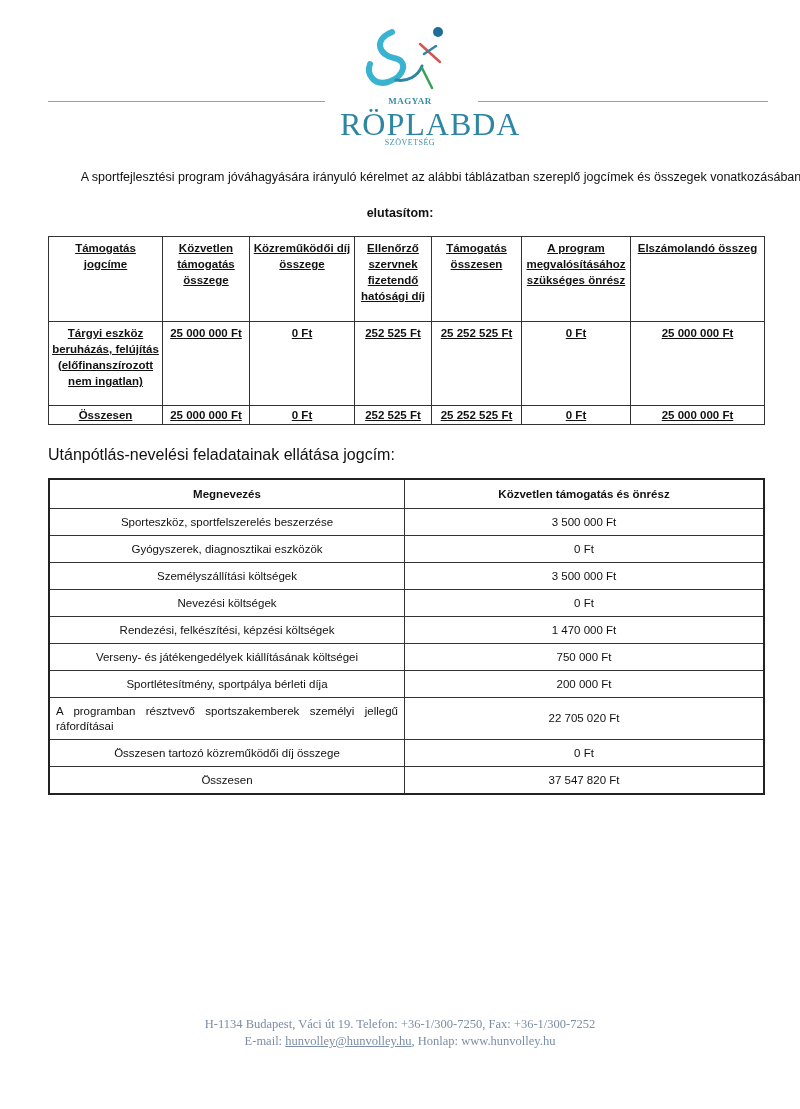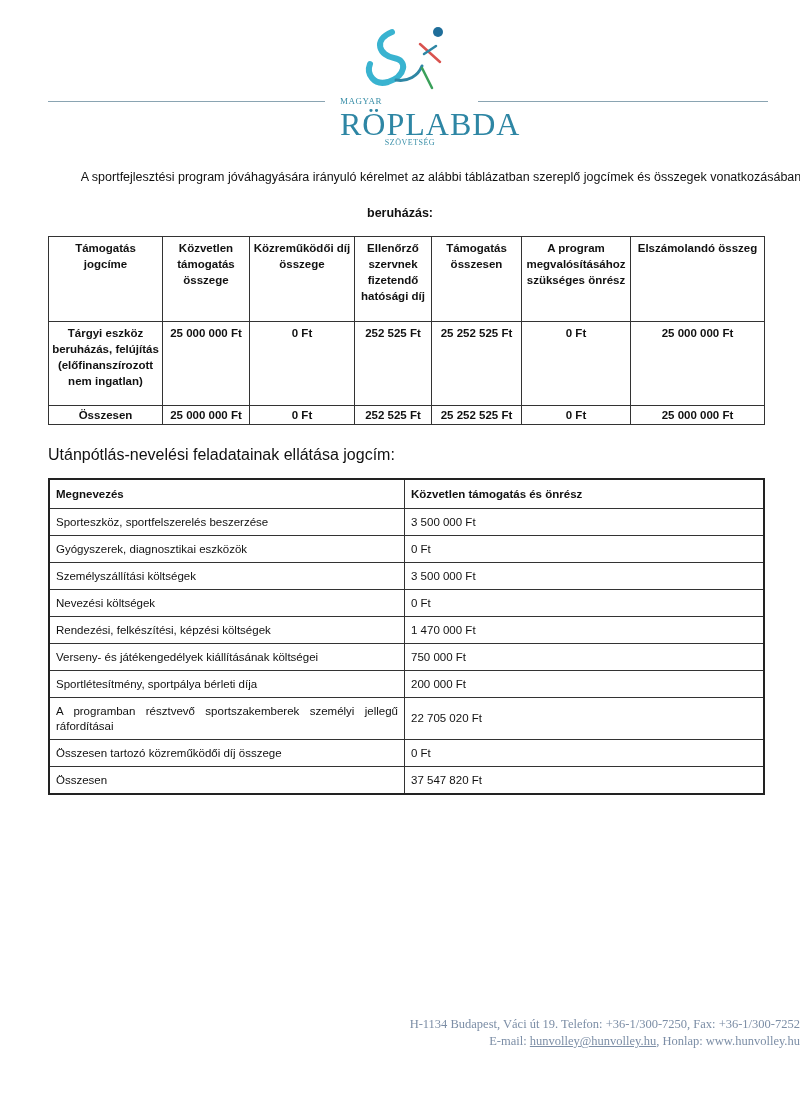--- a/index.html
+++ b/index.html
@@ -1,43 +1,43 @@
 <!DOCTYPE html>
 <html><head>
 <meta charset="utf-8">
 <style>
   html, body { margin: 0; padding: 0; background: #ffffff; }
   body { width: 800px; height: 1109px; position: relative; overflow: hidden;
          font-family: "Liberation Sans", sans-serif; color: #111; }
   .logo { position: absolute; left: 340px; top: 22px; width: 140px; height: 130px; }
   .logo svg { position: absolute; left: 22px; top: 0; }
-  .logo .magyar { position: absolute; left: 0; width: 140px; top: 74px; 
-                  font-family: "Liberation Serif", serif; font-size: 9px; color: #3a8fa8; letter-spacing: 0.5px; }
+  .logo .magyar { position: absolute; left: 0; width: 140px; top: 74px; text-align: center;
+                  font-family: "Liberation Serif", serif; font-size: 9px; color: #3a8fa8; letter-spacing: 0.5px; font-weight: bold; }
   .logo .roplabda { position: absolute; left: 0; width: 140px; top: 84px; text-align: right;
                     font-family: "Liberation Serif", serif; font-size: 32px; color: #2e86a4; letter-spacing: 1px; }
   .logo .szovetseg { position: absolute; left: 0; width: 140px; top: 116px; text-align: center;
                      font-family: "Liberation Serif", serif; font-size: 8px; color: #3a8fa8; letter-spacing: 0.5px; }
   .hline { position: absolute; height: 1px; background: #8aa4b2; top: 101px; }
   .intro { position: absolute; left: 0; width: 800px; top: 170px; text-align: center; font-size: 12.5px; padding-left: 41px; }
   .reject { position: absolute; left: 0; width: 800px; top: 206px; text-align: center; font-size: 12.5px; font-weight: bold; }
   table { border-collapse: collapse; position: absolute; }
-  .t1 { left: 48px; top: 236px; width: 717px; font-size: 11.5px; font-weight: bold; }
+  .t1 { left: 48px; top: 236px; width: 717px; font-size: 11.5px; font-weight: bold; text-decoration: underline; }
   .t1 th, .t1 td { border: 1.2px solid #333; text-align: center; vertical-align: top; padding: 3px 3px; line-height: 16px; }
   .t1 thead th { height: 78px; }
   .t1 tbody tr.main td { height: 77px; }
   .t1 tbody tr.total td { height: 12px; padding-top: 1px; padding-bottom: 1px; }
   .subtitle { position: absolute; left: 48px; top: 446px; font-size: 16px; }
   .t2 { left: 48px; top: 478px; width: 717px; font-size: 11.5px; border: 2px solid #222; }
-  .t2 th, .t2 td { border: 1.2px solid #333; text-align: left; vertical-align: middle; padding: 2px 6px; line-height: 15px; }
+  .t2 th, .t2 td { border: 1.2px solid #333; text-align: center; vertical-align: middle; padding: 2px 6px; line-height: 15px; }
   .t2 th { font-weight: bold; height: 24px; }
   .t2 td { height: 22px; }
   .t2 td.name { width: 342px; }
   .t2 td.justify { text-align: justify; text-align-last: left; }
   .t2 tr.tall td { height: 37px; }
-  .footer { position: absolute; left: 0; width: 800px; text-align: right;
+  .footer { position: absolute; left: 0; width: 800px; text-align: center;
             font-family: "Liberation Serif", serif; font-size: 12.5px; color: #7c8ea6; }
   .footer.l1 { top: 1017px; }
   .footer.l2 { top: 1034px; }
   .footer a { color: #7c8ea6; text-decoration: underline; }
 </style>
 </head>
 <body>
 
 <div class="hline" style="left:48px; width:277px;"></div>
 <div class="hline" style="left:478px; width:290px;"></div>
@@ -50,21 +50,21 @@
     <line x1="58" y1="22" x2="78" y2="40" stroke="#d9534f" stroke-width="2.5" stroke-linecap="round"></line>
     <line x1="62" y1="32" x2="74" y2="24" stroke="#2e86a4" stroke-width="2.5" stroke-linecap="round"></line>
     <line x1="60" y1="46" x2="70" y2="66" stroke="#3aa05a" stroke-width="2.5" stroke-linecap="round"></line>
   </svg>
   <div class="magyar">MAGYAR</div>
   <div class="roplabda">RÖPLABDA</div>
   <div class="szovetseg">SZÖVETSÉG</div>
 </div>
 
 <div class="intro">A sportfejlesztési program jóváhagyására irányuló kérelmet az alábbi táblázatban szereplő jogcímek és összegek vonatkozásában</div>
-<div class="reject">beruházás:</div>
+<div class="reject">elutasítom:</div>
 
 <table class="t1">
   <thead>
     <tr>
       <th style="width:107px">Támogatás jogcíme</th>
       <th style="width:80px">Közvetlen támogatás összege</th>
       <th style="width:98px">Közreműködői díj összege</th>
       <th style="width:70px">Ellenőrző szervnek fizetendő hatósági díj</th>
       <th style="width:83px">Támogatás összesen</th>
       <th style="width:102px">A program megvalósításához szükséges önrész</th>

